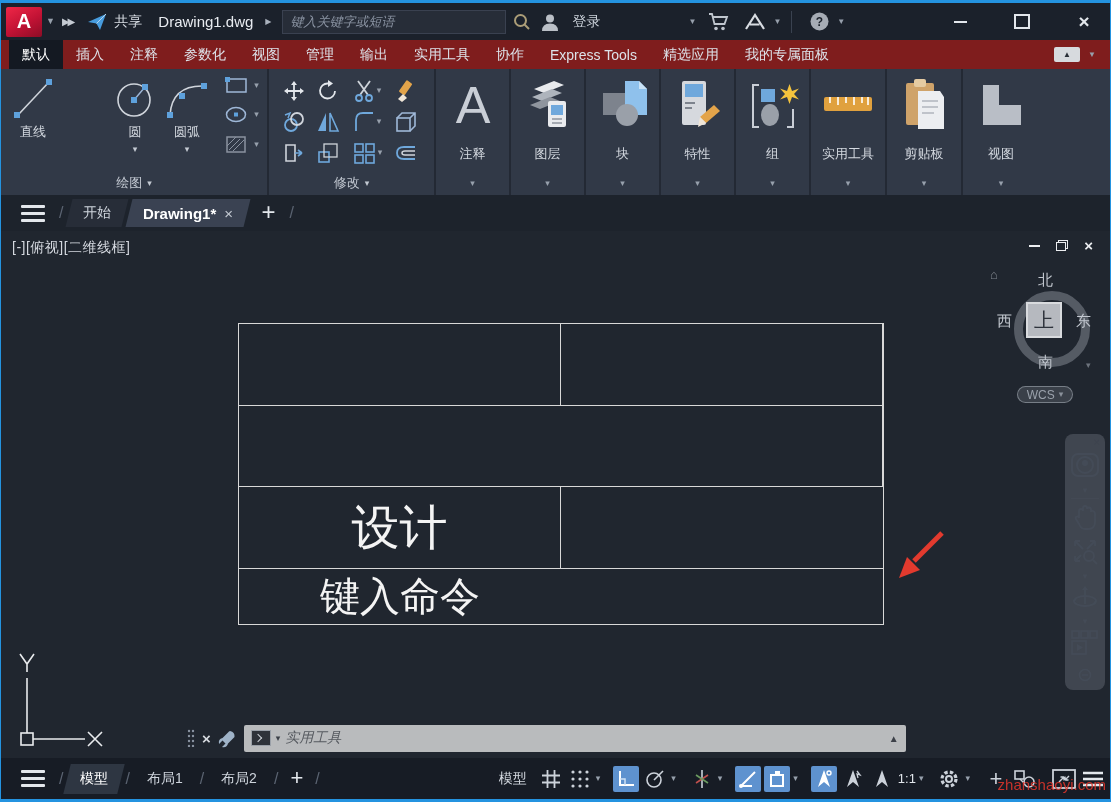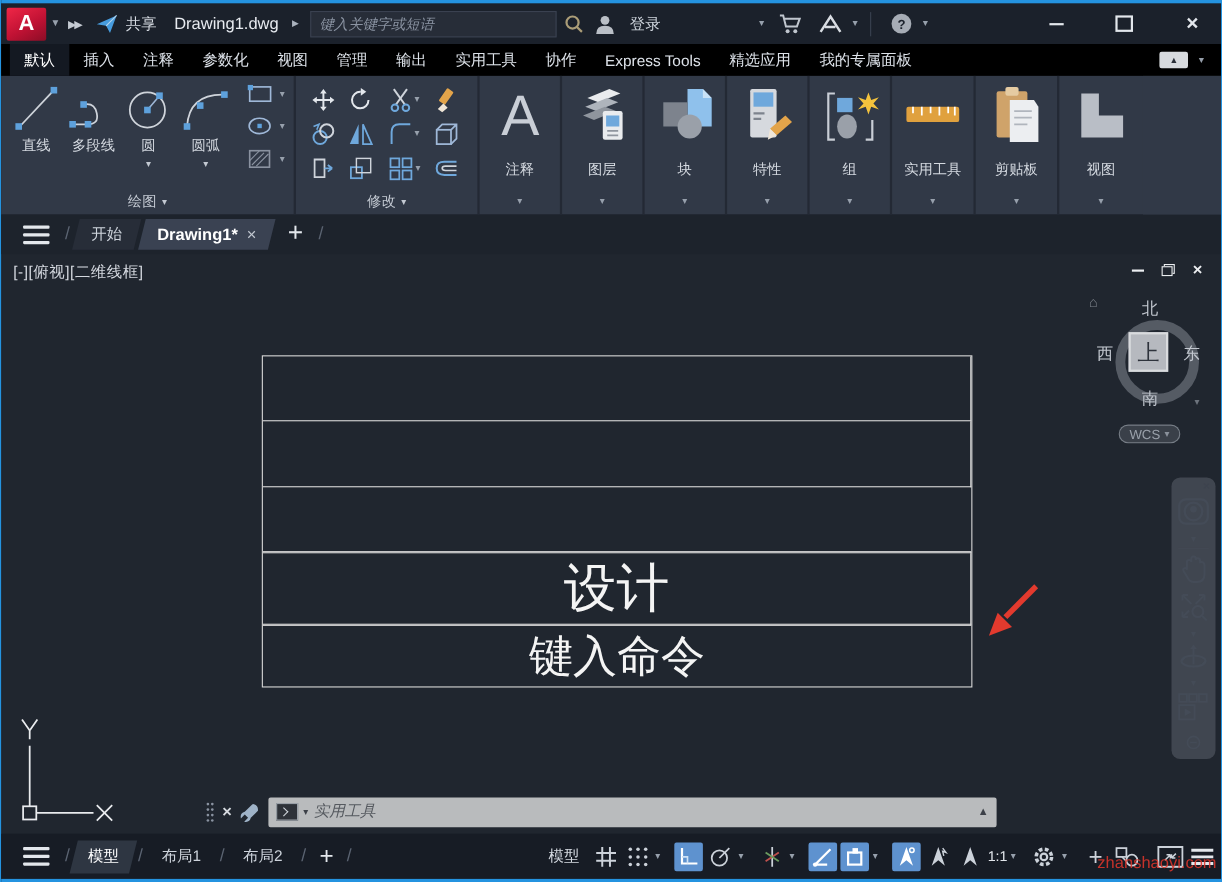--- a/index.html
+++ b/index.html
@@ -18,21 +18,21 @@
   .tb-ic{margin:0 7px;opacity:.95;}
   #doc-title{color:#e8ebf0;font-size:15px;margin:0 12px 0 16px;}
   #tb-search{width:224px;height:24px;background:#272d38;border:1px solid #3a4150;color:#8b94a3;font-style:italic;font-size:13px;display:flex;align-items:center;padding:0 8px;box-sizing:border-box;}
   #signin-label{font-size:14px;color:#ced4dc;margin-left:6px;}
   .winbtn{width:44px;height:30px;display:flex;align-items:center;justify-content:center;color:#e3e7ec;}
   #min-glyph{width:13px;height:2px;background:#e3e7ec;}
   #max-glyph{width:12px;height:11px;border:2px solid #e3e7ec;}
   #close-btn{font-size:19px;font-weight:bold;}
 
   
-  #ribbontabs{left:0;top:40px;width:100%;height:29px;background:#000000;display:flex;align-items:stretch;padding-left:8px;box-sizing:border-box;font-size:14px;color:#dde2e9;}
+  #ribbontabs{left:0;top:40px;width:100%;height:29px;background:#7f1d1d;display:flex;align-items:stretch;padding-left:8px;box-sizing:border-box;font-size:14px;color:#dde2e9;}
   .rtab{padding:0 13px;display:flex;align-items:center;white-space:nowrap;}
   .rtab.active{background:#141922;color:#ffffff;}
   #ribbon-min{margin-left:auto;margin-right:14px;display:flex;align-items:center;gap:8px;}
   #ribbon-min .btnbox{width:26px;height:15px;background:#d7dade;border-radius:2px;display:flex;align-items:center;justify-content:center;color:#2a2f38;font-size:8px;}
 
   
   #ribbonpanels{left:0;top:69px;width:100%;height:126px;background:#313947;display:flex;}
   .rpanel{position:relative;height:100%;border-right:2px solid #232934;box-sizing:border-box;flex:none;}
   .pfoot{position:absolute;bottom:3px;left:0;right:0;display:flex;align-items:center;justify-content:center;gap:5px;color:#c3c9d2;font-size:13px;}
   .toolcol{position:absolute;display:flex;flex-direction:column;align-items:center;color:#d4d9e0;font-size:13px;}
@@ -49,21 +49,21 @@
   #ftab-active{background:#3a4252;color:#fff;font-weight:bold;font-size:15px;}
   #ftab-start{background:#272d38;font-size:14px;}
   .fslash{color:#5b6472;font-size:16px;margin:0 4px;}
   .hamb{display:flex;flex-direction:column;gap:4px;margin:0 10px 0 20px;}
   .hamb i{width:24px;height:3px;background:#e3e7ec;border-radius:1px;}
 
   
   #canvas{left:1px;top:231px;width:1109px;height:527px;background:#20262f;}
   #vplabel{left:10px;top:8px;color:#d4d8df;font-size:14px;letter-spacing:.5px;text-align:right;}
   .vpctl{color:#eceef1;font-size:13px;font-weight:bold;}
-  #cadtable{left:236px;top:92px;width:646px;height:302px;display:grid;grid-template-columns:repeat(1,1fr);grid-template-rows:repeat(3,1fr);border:1px solid #d8d8d8;box-sizing:border-box;}
+  #cadtable{left:236px;top:92px;width:646px;height:302px;display:grid;grid-template-columns:repeat(2,1fr);grid-template-rows:repeat(3,1fr);border:1px solid #d8d8d8;box-sizing:border-box;}
   #cadtable>div{border-right:1px solid #d8d8d8;border-bottom:1px solid #d8d8d8;display:flex;align-items:center;justify-content:center;}
   #cadtable>div:nth-child(3n){border-right:none;}
   #cadtable>div:nth-child(n+7){border-bottom:none;}
   .cadtext{font-family:"Liberation Serif","DejaVu Serif",serif;color:#f4f4f4;}
   #txt-design{font-size:48px;}
   #txt-site{font-size:40px;white-space:nowrap;}
 
   
   #vc-ring{left:1012px;top:60px;width:58px;height:58px;border-radius:50%;border:9px solid rgba(138,144,154,.5);box-sizing:content-box;}
   #vc-top{left:1024px;top:71px;width:36px;height:36px;background:#b6b9bf;border:2px solid #d9dbde;box-sizing:border-box;display:flex;align-items:center;justify-content:center;font-size:20px;color:#2e333c;}
@@ -220,29 +220,20 @@
 
     <div class="rpanel" style="width:268px;">
       <div class="toolcol" style="left:8px;top:4px;width:48px;">
         <svg width="48" height="50" viewBox="0 0 48 50">
           <line x1="9" y1="42" x2="40" y2="9" stroke="#cfd4db" stroke-width="1.6"></line>
           <rect x="5" y="39" width="6" height="6" fill="#5ea1dc"></rect>
             <rect x="37" y="6" width="6" height="6" fill="#5ea1dc"></rect>
         </svg>
         <span>直线</span>
       </div>
-      <div class="toolcol" style="left:56px;top:4px;width:56px;">
-        <svg width="50" height="50" viewBox="0 0 50 50">
-          <path d="M6 40 L20 40 Q30 40 28 30 Q26 20 16 22" fill="none" stroke="#cfd4db" stroke-width="1.6"></path>
-          <rect x="3" y="37" width="6" height="6" fill="#5ea1dc"></rect>
-            <rect x="17" y="37" width="6" height="6" fill="#5ea1dc"></rect>
-            <rect x="13" y="19" width="6" height="6" fill="#5ea1dc"></rect>
-        </svg>
-        <span>多段线</span>
-      </div>
       <div class="toolcol" style="left:112px;top:4px;width:44px;">
         <svg width="48" height="50" viewBox="0 0 48 50">
           <circle cx="23" cy="27" r="16" fill="none" stroke="#cfd4db" stroke-width="1.6"></circle>
           <line x1="23" y1="27" x2="34" y2="14" stroke="#9fb8d8" stroke-width="1.4"></line>
           <rect x="20" y="24" width="6" height="6" fill="#5ea1dc"></rect>
             <rect x="31" y="11" width="6" height="6" fill="#5ea1dc"></rect>
         </svg>
         <span>圆</span>
         <span class="ddw" style="margin-top:4px;">▾</span>
       </div>

